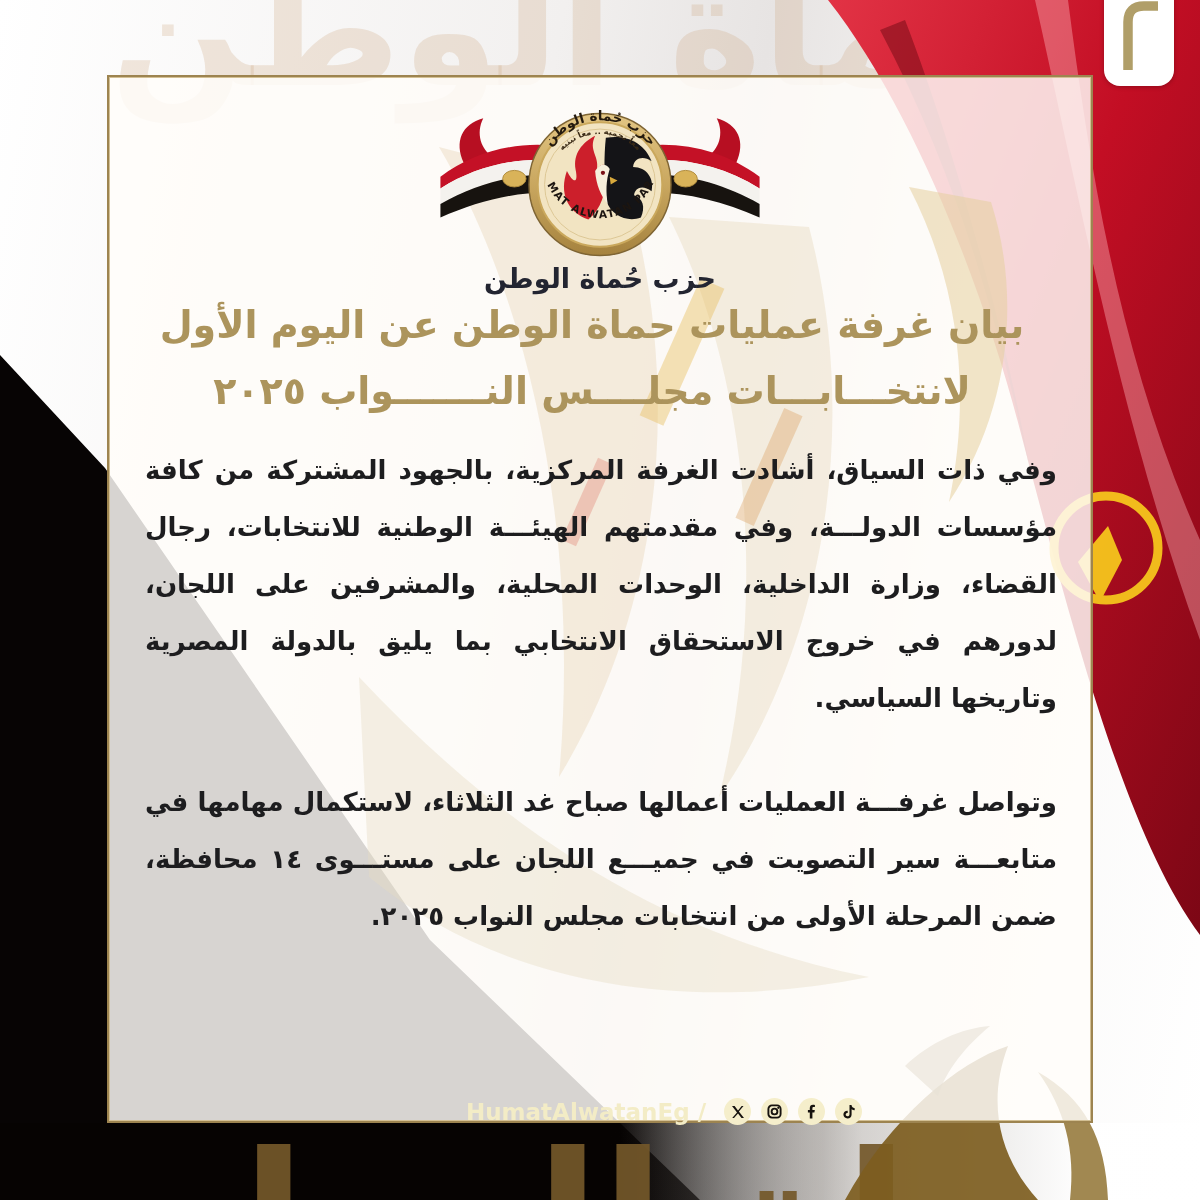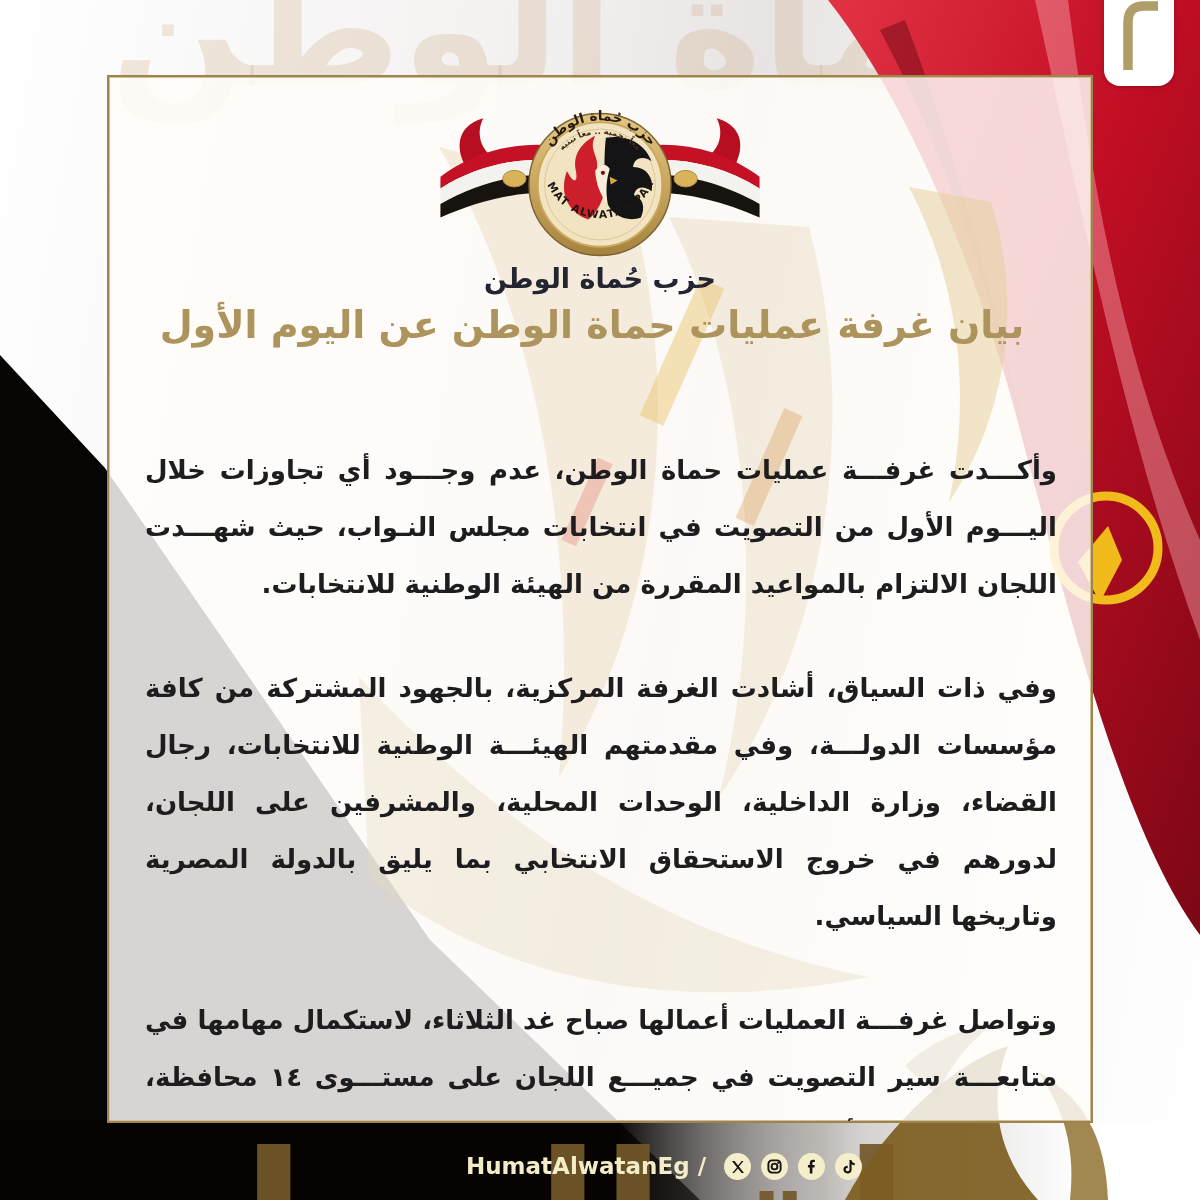--- a/index.html
+++ b/index.html
@@ -36,21 +36,21 @@
          font-size:38px;line-height:66px;font-weight:700;color:#ac945c;}
   .body-copy{position:absolute;top:365px;left:36px;width:912px;direction:rtl;}
   .para{font-size:26px;line-height:57px;font-weight:700;color:#1d1d1f;
         text-align:justify;margin:0 0 47px 0;}
 
   
   .corner-chip{top:-18px;left:1104px;width:70px;height:104px;background:#ffffff;
         border-radius:16px;z-index:12;box-shadow:0 1px 4px rgba(0,0,0,0.25);}
 
   
-  .footer{top:1153px;left:466px;height:34px;display:flex;align-items:flex-start;gap:10px;z-index:20;}
+  .footer{top:1091px;left:466px;height:34px;display:flex;align-items:flex-end;gap:10px;z-index:20;}
   .sicon{width:27px;height:27px;border-radius:50%;background:#f5eecb;display:flex;
          align-items:center;justify-content:center;flex:0 0 auto;}
   .handle{font-size:23px;font-weight:600;color:#f3ecc6;margin-right:8px;white-space:nowrap;
           font-family:"DejaVu Sans",sans-serif;}
 </style>
 </head>
 <body>
 
 <div class="canvas">
 
@@ -150,24 +150,24 @@
           <text font-size="11" font-weight="700" fill="#1c1510" letter-spacing="1.5">
             <textPath href="#arcBot" startOffset="50%" text-anchor="middle">HUMAT ALWATAN PARTY</textPath>
           </text>
         </svg>
       </div>
 
       <div class="party-name">حزب حُماة الوطن</div>
 
       <div class="title">
         <div>بيان غرفة عمليات حماة الوطن عن اليوم الأول</div>
+        <div>لانتخـــابـــات مجلــــس النـــــــواب ٢٠٢٥</div>
       </div>
 
       <div class="body-copy">
-        <p class="para">وأكـــدت غرفـــة عمليات حماة الوطن، عدم وجـــود أي تجاوزات خلال اليـــوم الأول من التصويت في انتخابات مجلس النـواب، حيث شهـــدت اللجان الالتزام بالمواعيد المقررة من الهيئة الوطنية للانتخابات.</p>
         <p class="para">وفي ذات السياق، أشادت الغرفة المركزية، بالجهود المشتركة من كافة مؤسسات الدولـــة، وفي مقدمتهم الهيئـــة الوطنية للانتخابات، رجال القضاء، وزارة الداخلية، الوحدات المحلية، والمشرفين على اللجان، لدورهم في خروج الاستحقاق الانتخابي بما يليق بالدولة المصرية وتاريخها السياسي.</p>
         <p class="para">وتواصل غرفـــة العمليات أعمالها صباح غد الثلاثاء، لاستكمال مهامها في متابعـــة سير التصويت في جميـــع اللجان على مستـــوى ١٤ محافظة، ضمن المرحلة الأولى من انتخابات مجلس النواب ٢٠٢٥.</p>
       </div>
 
     </div>
   </div>
 
   <div class="abs corner-chip">
     <svg width="70" height="104" viewBox="0 0 70 104">
       <path d="M24,88 L24,40 Q24,24 40,24 L54,24" stroke="#b09e68" stroke-width="9.5" fill="none"></path>

